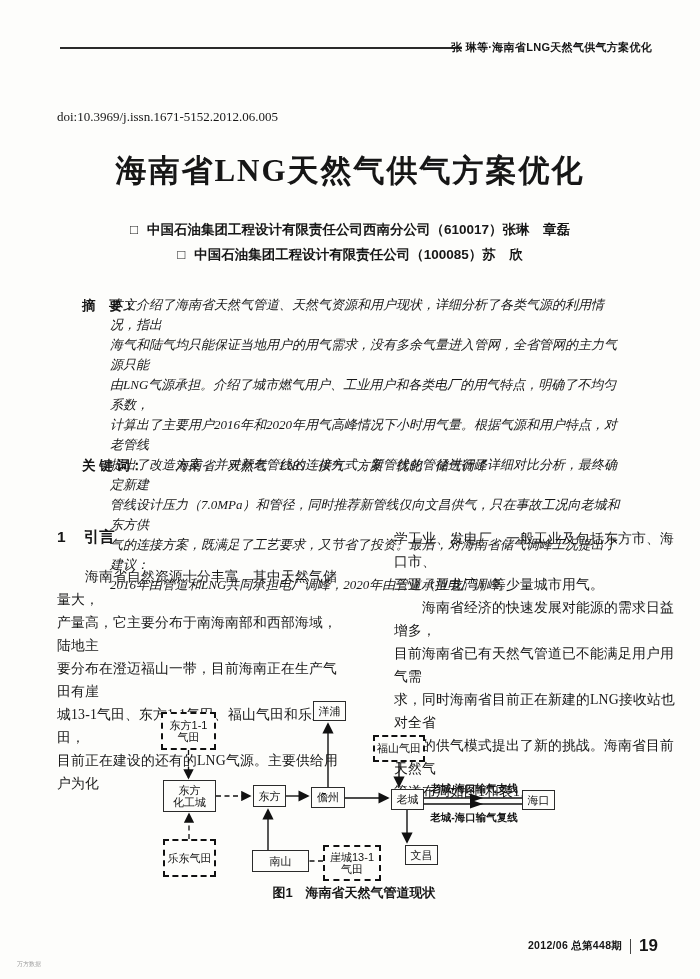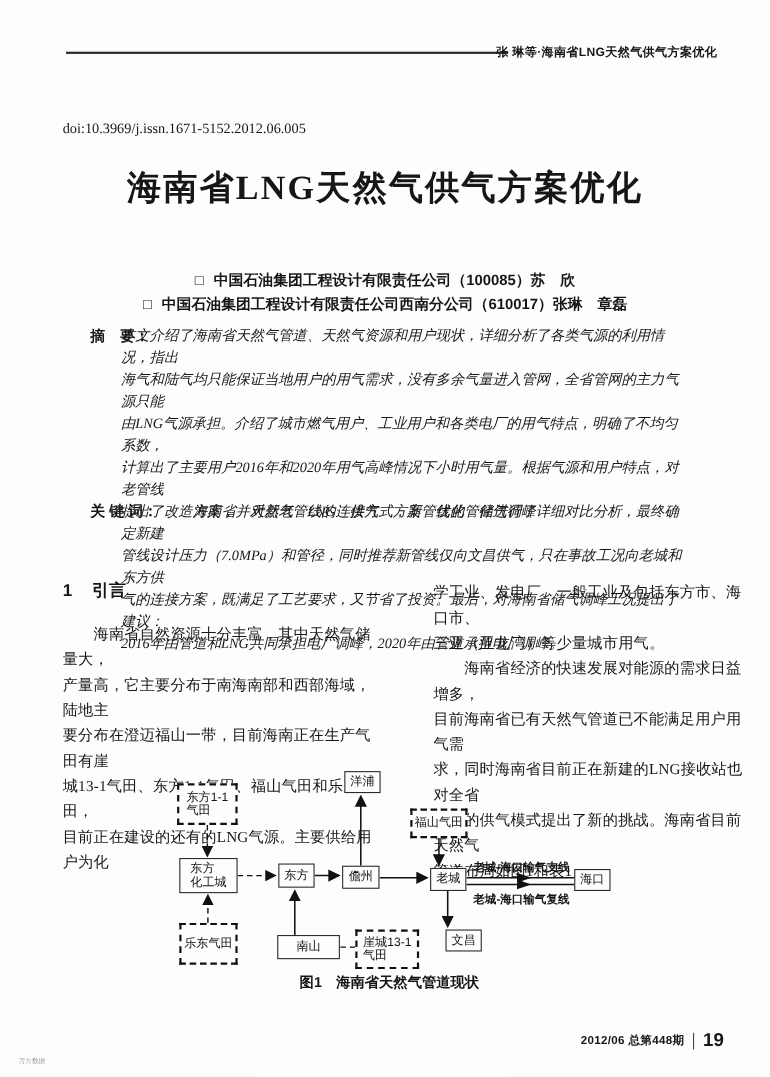--- a/index.html
+++ b/index.html
@@ -11,21 +11,21 @@
   .running{position:absolute;top:40px;right:48px;font-family:"Liberation Sans","DejaVu Sans",sans-serif;
            font-size:11px;font-weight:bold;letter-spacing:.3px;}
 
   .doi{position:absolute;left:57px;top:109px;font-size:13px;}
 
   .title{position:absolute;left:0;right:0;top:150px;margin:0;text-align:center;
          font-size:31px;font-weight:bold;letter-spacing:2px;}
 
   .author-line{position:absolute;left:0;right:0;text-align:center;
            font-family:"Liberation Sans","DejaVu Sans",sans-serif;font-size:13.5px;font-weight:bold;}
-  .auth1{top:221px;margin-top:47px;} .auth2{top:246px;}
+  .auth1{top:221px;} .auth2{top:246px;}
   .marker{font-weight:normal;margin-right:9px;}
 
   
   .abstract{position:absolute;left:82px;top:295px;width:546px;}
   .ab-label{position:absolute;left:0;top:2px;font-family:"Liberation Sans","DejaVu Sans",sans-serif;
             font-weight:bold;font-size:13.5px;}
   .ab-lines{margin-left:28px;font-style:italic;font-size:13px;line-height:20px;}
   .kw{position:absolute;left:82px;top:456px;width:546px;}
   .kw-label{font-family:Liberation Sans, sans-serif;font-weight:bold;font-size:13.5px;}
   .kw-text{font-style:italic;font-size:13px;margin-left:6px;padding-left:26px;}
@@ -35,21 +35,21 @@
             font-weight:bold;font-size:15.5px;}
   .sec-num{margin-right:18px;}
   .col{position:absolute;font-size:13.8px;line-height:23px;letter-spacing:.2px;}
   .col-left{left:57px;top:565px;width:288px;}
   .col-right{left:362px;top:527px;width:288px;margin-left:32px;}
 
   
   .figure{position:absolute;left:118px;top:697px;width:472px;height:190px;}
   .figure svg{position:absolute;left:0;top:0;}
   .node{position:absolute;box-sizing:border-box;display:flex;align-items:center;justify-content:center;
-        font-family:"Liberation Sans","DejaVu Sans",sans-serif;font-size:11px;
+        text-align:center;font-family:"Liberation Sans","DejaVu Sans",sans-serif;font-size:11px;
         line-height:12.5px;white-space:pre-line;background:#fdfdfb;color:#111;}
   .solid{border:1px solid #2b2b2b;}
   .dashedbx{border:2.5px dashed #111;}
   .n-df11{left:43px;top:15px;width:55px;height:38px;}
   .n-yp {left:195px;top:4px;width:33px;height:20px;}
   .n-fs {left:255px;top:38px;width:52px;height:27px;}
   .n-hg {left:45px;top:83px;width:53px;height:32px;}
   .n-df {left:135px;top:88px;width:33px;height:22px;}
   .n-dz {left:193px;top:90px;width:34px;height:21px;}
   .n-lc {left:273px;top:92px;width:33px;height:21px;}

